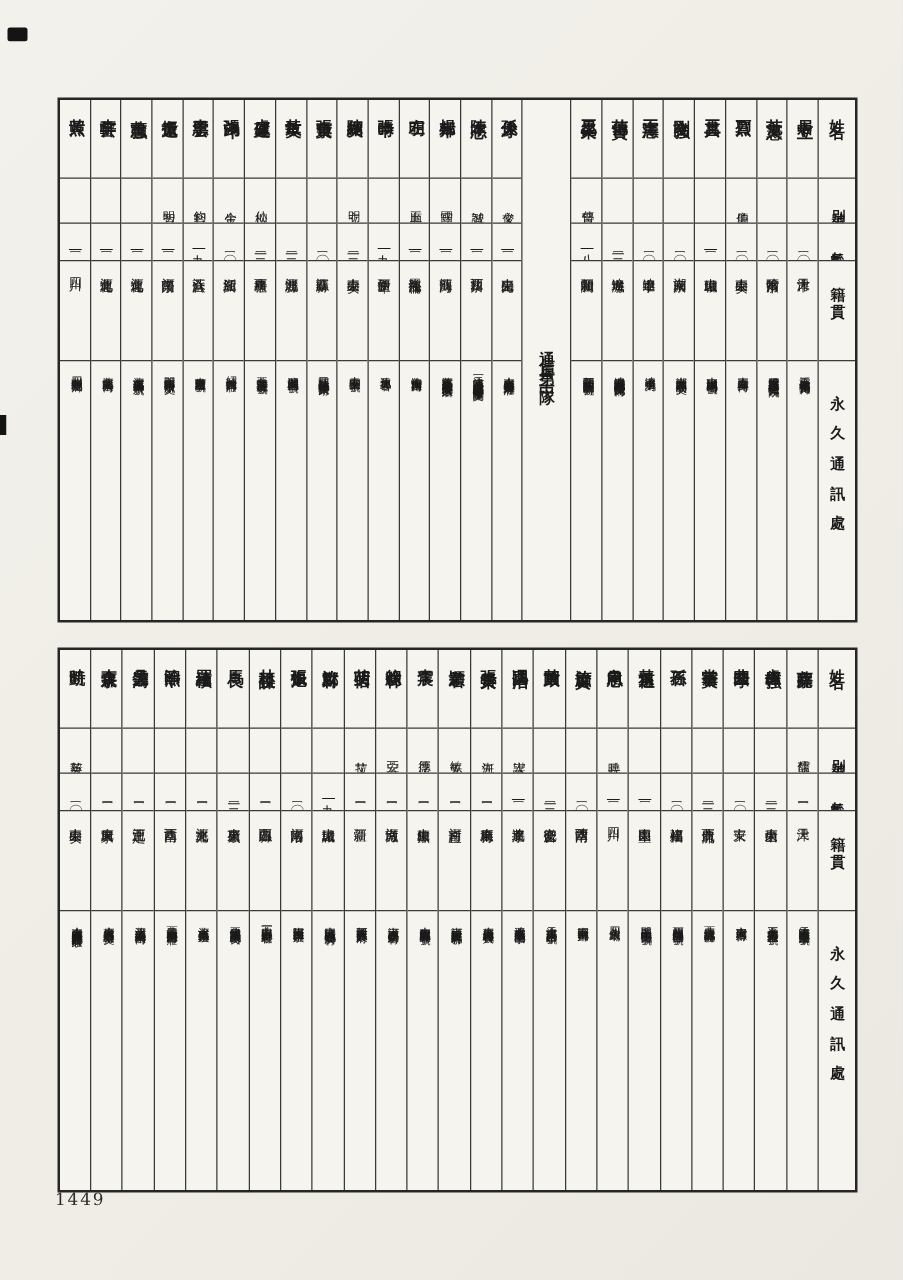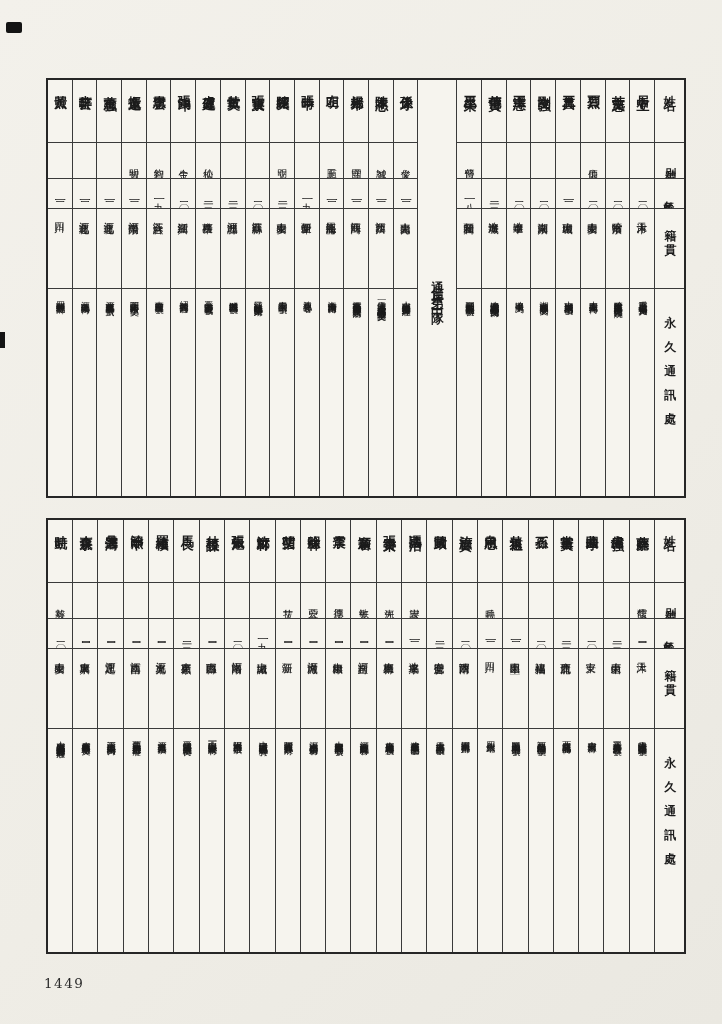--- a/index.html
+++ b/index.html
@@ -70,21 +70,20 @@
   .header-col .cell.age .vtxt{font-size:10.5px;letter-spacing:1px;}
   .header-col .cell.origin .vtxt{font-size:12px;letter-spacing:14px;padding-top:6px;}
   .header-col .cell.address .vtxt{font-size:12px;letter-spacing:24px;height:auto;padding-top:12px;}
 
   .col.note .vtxt{font-size:12.5px;letter-spacing:5px;font-weight:600;}
 
   .page-number{
     position:absolute;left:44px;top:952px;
     font-size:13.5px;letter-spacing:1.5px;color:#2c2c2c;
     font-family:"DejaVu Serif","Liberation Serif",serif;
-    margin-top:23px;
   }
 </style>
 </head>
 <body>
 
 <div class="page">
 
   <div class="artifact a1"></div>
   <div class="artifact a2"></div>
 

